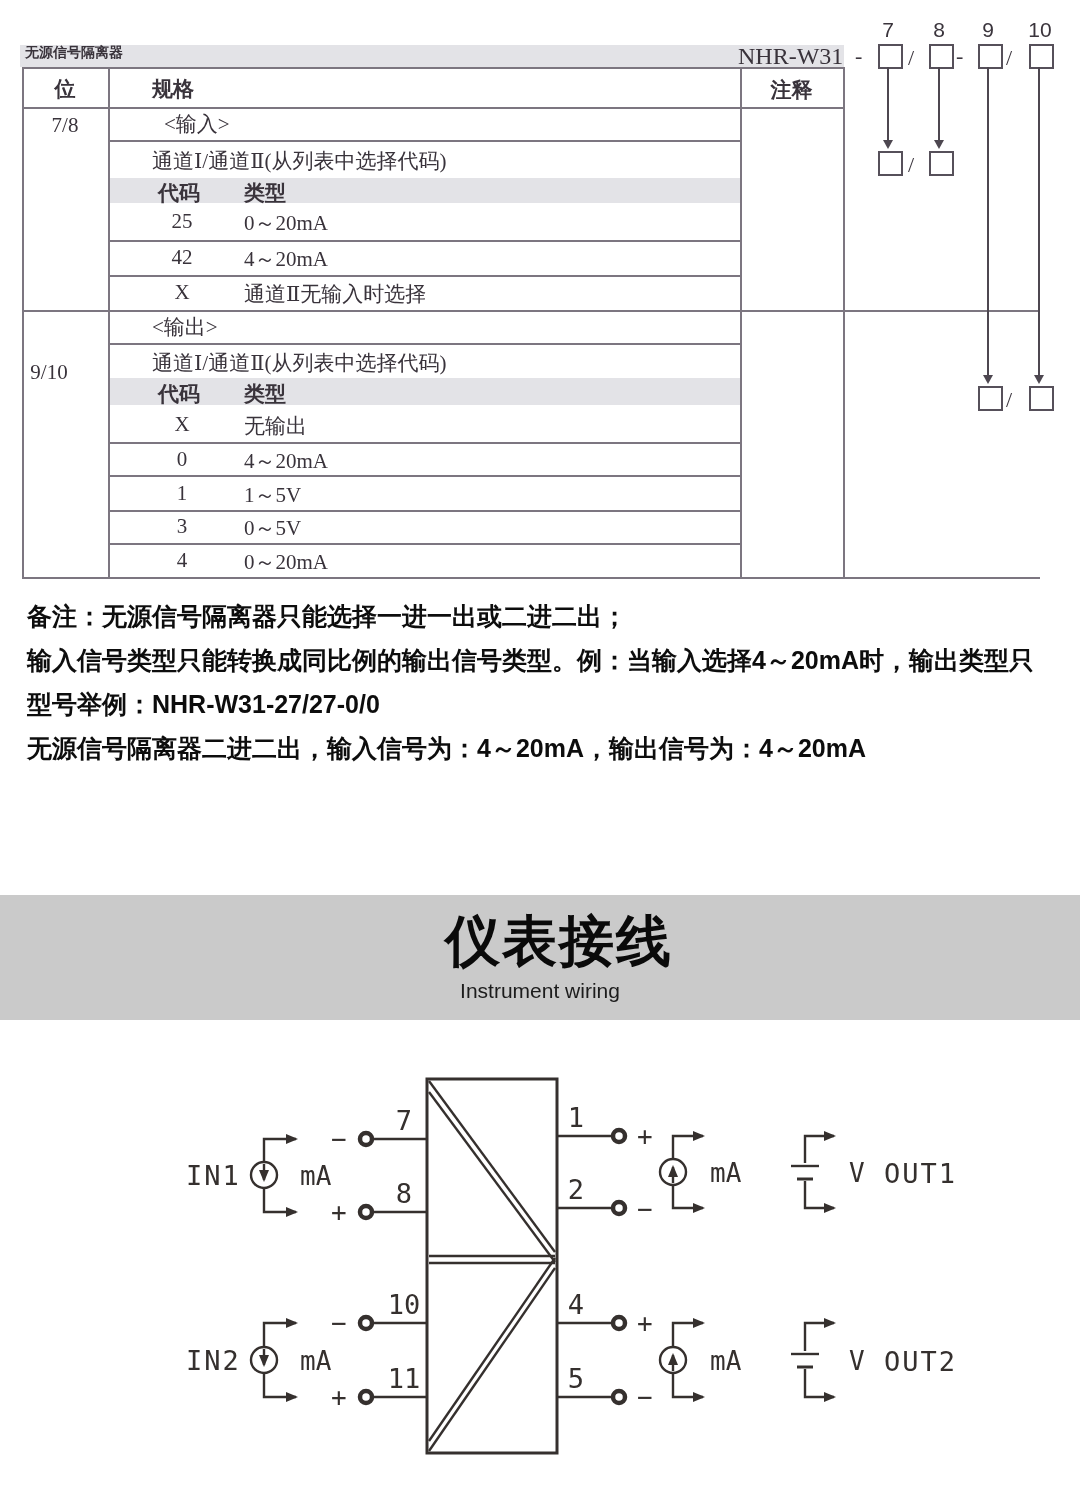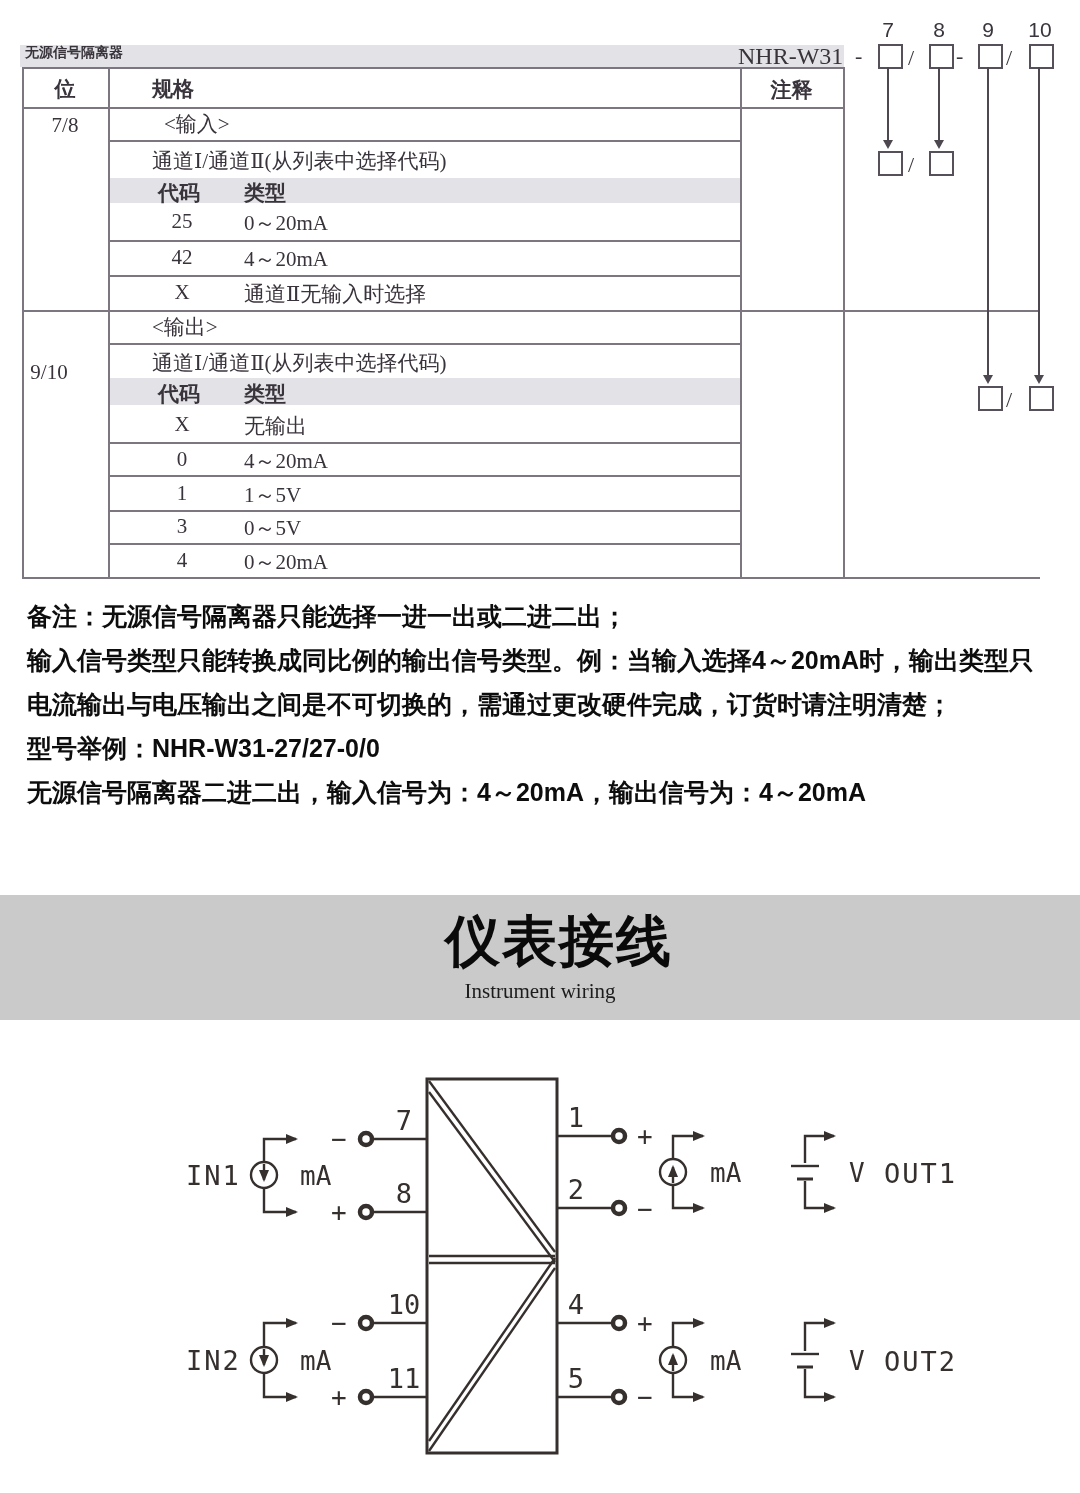--- a/index.html
+++ b/index.html
@@ -17,21 +17,21 @@
   .digit{position:absolute;font-family:"Liberation Sans","DejaVu Sans",sans-serif;
          font-size:21px;color:#3a343c;text-align:center;}
   .dropline{position:absolute;width:2px;background:#4d4750;}
   .arrowdown{position:absolute;width:0;height:0;border-left:5px solid transparent;
              border-right:5px solid transparent;border-top:9px solid #4d4750;}
   .note{font-family:"Liberation Sans","DejaVu Sans",sans-serif;font-weight:700;
         font-size:25px;color:#0d0d0d;line-height:44px;white-space:nowrap;}
   .banner{position:absolute;left:0;top:895px;width:1080px;height:125px;background:#cacaca;}
   .banner-title{font-family:"Liberation Sans","DejaVu Sans",sans-serif;font-weight:900;
         font-size:55px;color:#0a0a0a;text-align:center;margin-top:10px;letter-spacing:2px;padding-left:38px;}
-  .banner-sub{font-family:Liberation Serif, serif;font-size:21px;
+  .banner-sub{font-family:Liberation Sans, sans-serif;font-size:21px;
         color:#1c1c1c;text-align:center;margin-top:0px;}
   .wt{position:absolute;font-family:"DejaVu Sans Mono","Liberation Mono",monospace;
       font-size:27px;color:#35302e;white-space:nowrap;}
   .wt.small{font-size:26px;}
   svg{position:absolute;left:0;top:1050px;}
 </style>
 </head>
 <body>
 
 <div class="abs" style="left:0;top:0;width:1080px;height:580px;">
@@ -122,21 +122,20 @@
   <div class="dropline" style="left:1038px;top:67px;height:309px;"></div>
   <div class="arrowdown" style="left:1034px;top:375px;"></div>
   <div class="codebox" style="left:978px;top:386px;"></div>
   <div class="sep" style="left:1006px;top:387px;">/</div>
   <div class="codebox" style="left:1029px;top:386px;"></div>
 </div>
 
 <div class="abs" style="left:27px;top:594px;width:1040px;">
   <div class="note">备注：无源信号隔离器只能选择一进一出或二进二出；</div>
   <div class="note">输入信号类型只能转换成同比例的输出信号类型。例：当输入选择4～20mA时，输出类型只</div>
-  <div class="note">电流输出与电压输出之间是不可切换的，需通过更改硬件完成，订货时请注明清楚；</div>
   <div class="note">型号举例：NHR-W31-27/27-0/0</div>
   <div class="note">无源信号隔离器二进二出，输入信号为：4～20mA，输出信号为：4～20mA</div>
 </div>
 
 <div class="banner">
   <div class="banner-title">仪表接线</div>
   <div class="banner-sub">Instrument wiring</div>
 </div>
 
 <svg width="1080" height="443" viewBox="0 1050 1080 443">

